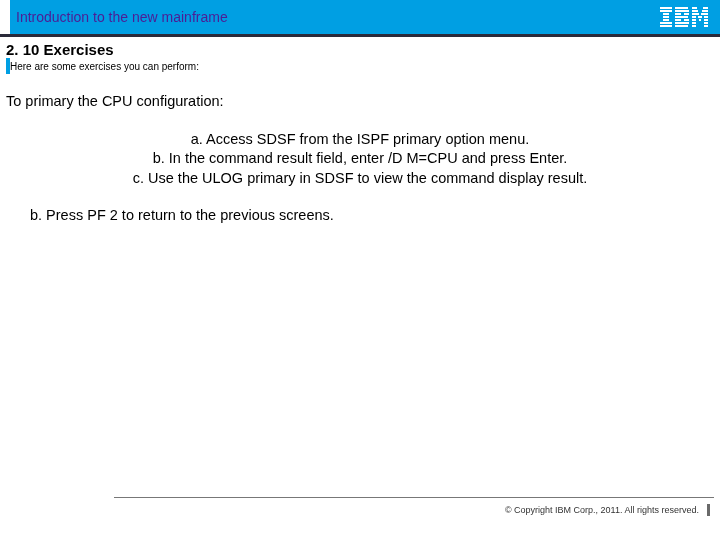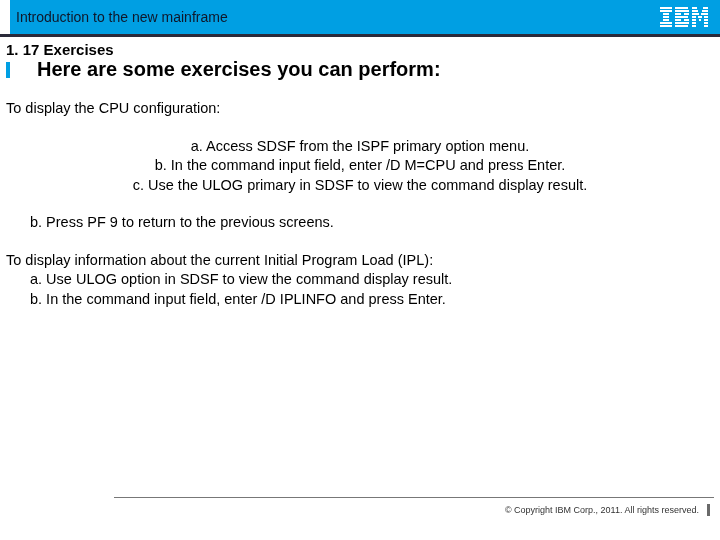--- a/index.html
+++ b/index.html
@@ -26,21 +26,21 @@
     align-items: center;
     height: 100%;
   }
   .white-block {
     width: 10px;
     height: 100%;
     background: #ffffff;
     margin-right: 6px;
   }
   .header-title {
-    color: #0f172a;
+    color: #4c1d95;
     font-size: 14px;
     font-weight: 400;
   }
   .logo {
     height: 20px;
   }
   .logo svg { display: block; }
   .divider-dark {
     width: 720px;
     height: 3px;
@@ -57,23 +57,22 @@
     display: flex;
     align-items: center;
   }
   .accent-bar {
     width: 4px;
     height: 16px;
     background: #009fe3;
     margin-right: 0px;
   }
   .intro {
-    font-size: 20px;
-    font-weight: 700;
-    padding-left: 27px;
+    font-size: 10px;
+    font-weight: 400;
   }
   .para {
     font-size: 14.5px;
     font-weight: 400;
     line-height: 1.35;
   }
   .block { margin-top: 18px; }
   .steps-inset { padding-left: 0; text-align: center; }
   .steps-inset2 { padding-left: 24px; }
   .footer-area {
@@ -147,48 +146,41 @@
           <rect x="44" y="15" width="4" height="2"></rect>
         <rect x="32" y="18" width="4" height="2"></rect>
           <rect x="44" y="18" width="4" height="2"></rect>
       </g>
     </svg>
   </div>
 </div>
 <div class="divider-dark"></div>
 
 <div class="content">
-  <div class="section-title">1. 17 Exercises</div>
+  <div class="section-title">2. 10 Exercises</div>
   <div class="intro-row">
     <div class="accent-bar"></div>
     <div class="intro">Here are some exercises you can perform:</div>
   </div>
 
   <div class="block">
-    <div class="para">To display the CPU configuration:</div>
+    <div class="para">To primary the CPU configuration:</div>
   </div>
   <div class="block steps-inset">
     <div class="para">a. Access SDSF from the ISPF primary option menu.</div>
-    <div class="para">b. In the command input field, enter /D M=CPU and press Enter.</div>
+    <div class="para">b. In the command result field, enter /D M=CPU and press Enter.</div>
     <div class="para">c. Use the ULOG primary in SDSF to view the command display result.</div>
   </div>
 
   <div class="block">
     <div class="steps-inset2">
-      <div class="para">b. Press PF 9 to return to the previous screens.</div>
+      <div class="para">b. Press PF 2 to return to the previous screens.</div>
     </div>
   </div>
 
-  <div class="block">
-    <div class="para">To display information about the current Initial Program Load (IPL):</div>
-    <div class="steps-inset2">
-      <div class="para">a. Use ULOG option in SDSF to view the command display result.</div>
-      <div class="para">b. In the command input field, enter /D IPLINFO and press Enter.</div>
-    </div>
-  </div>
 </div>
 
 <div class="footer-area">
   <div class="thin-rule"></div>
   <div class="footer-row">
     <div class="copyright">© Copyright IBM Corp., 2011. All rights reserved.</div>
     <div class="tiny-mark"></div>
   </div>
 </div>
 

